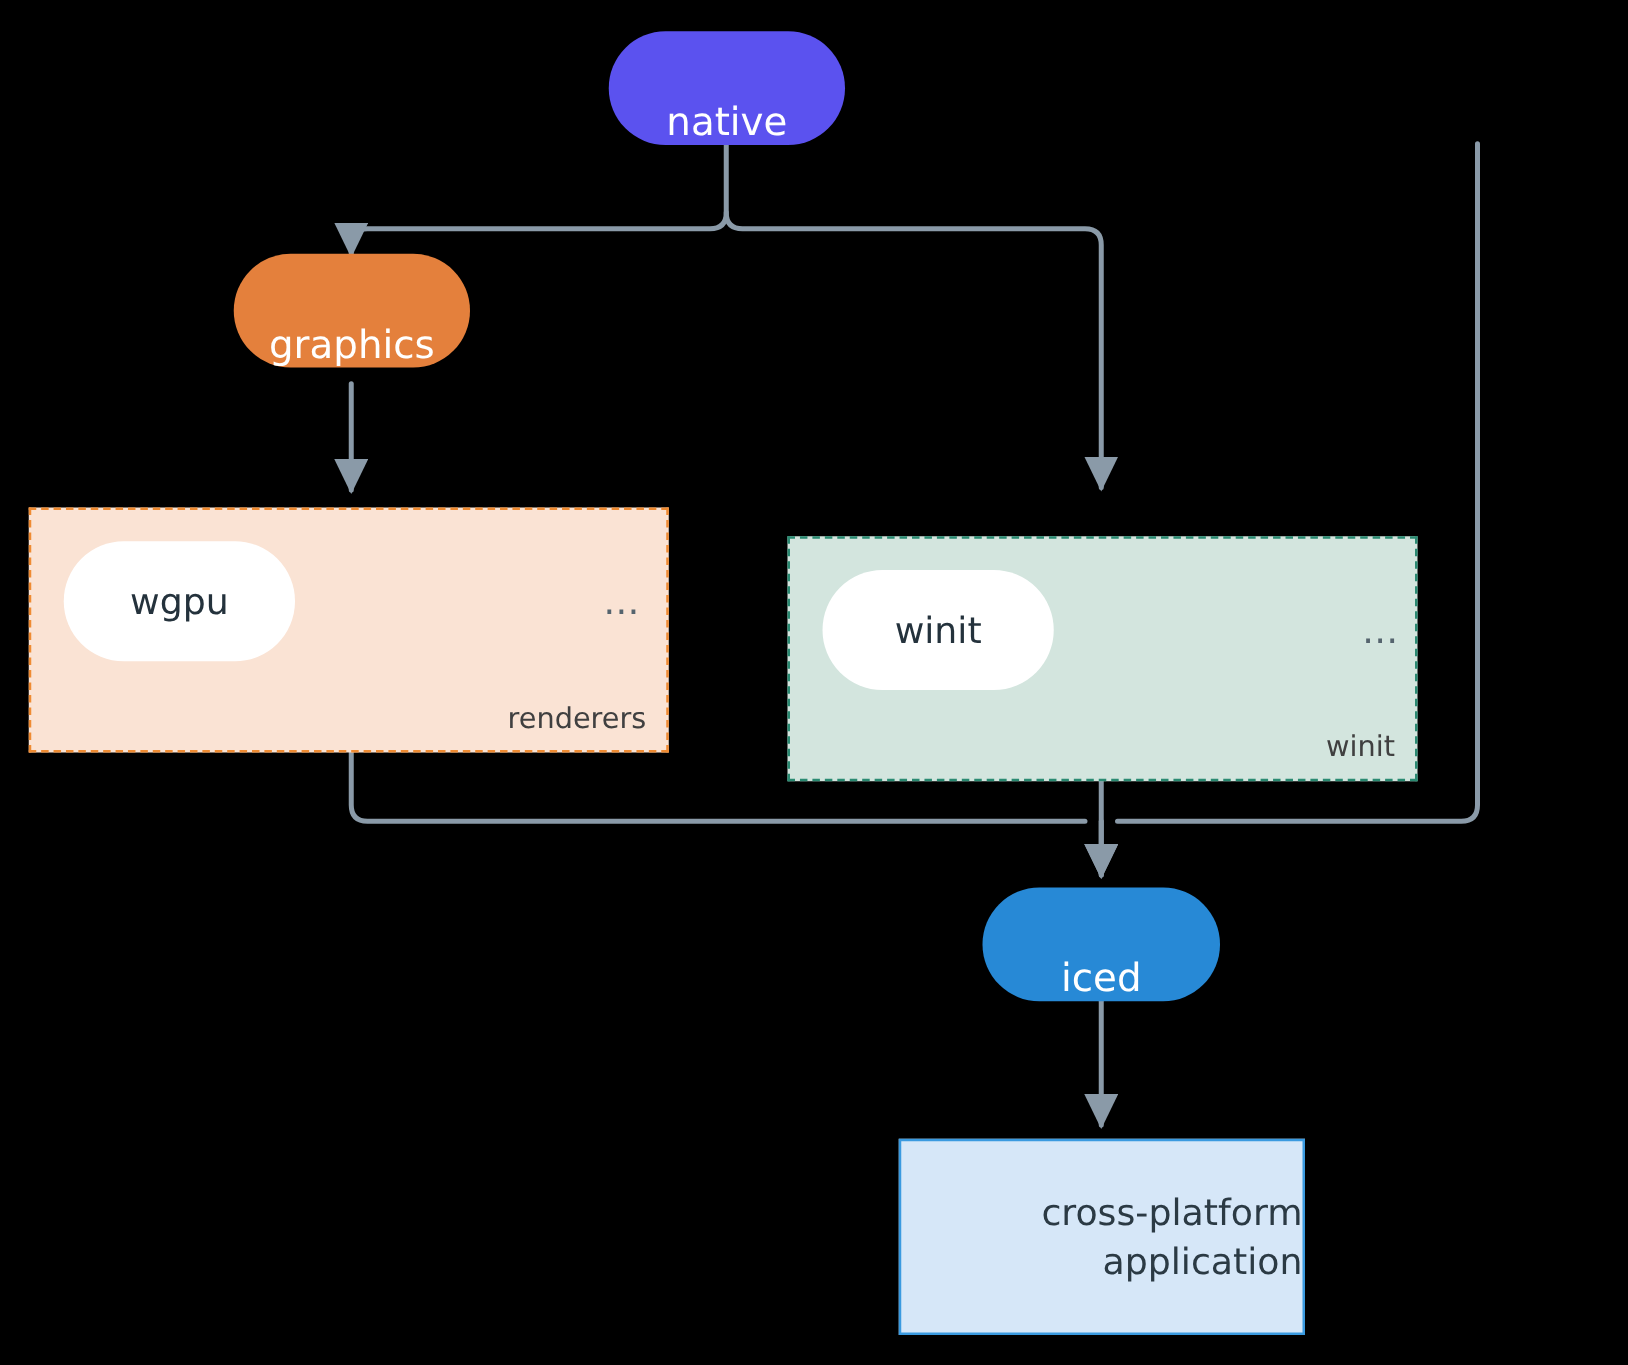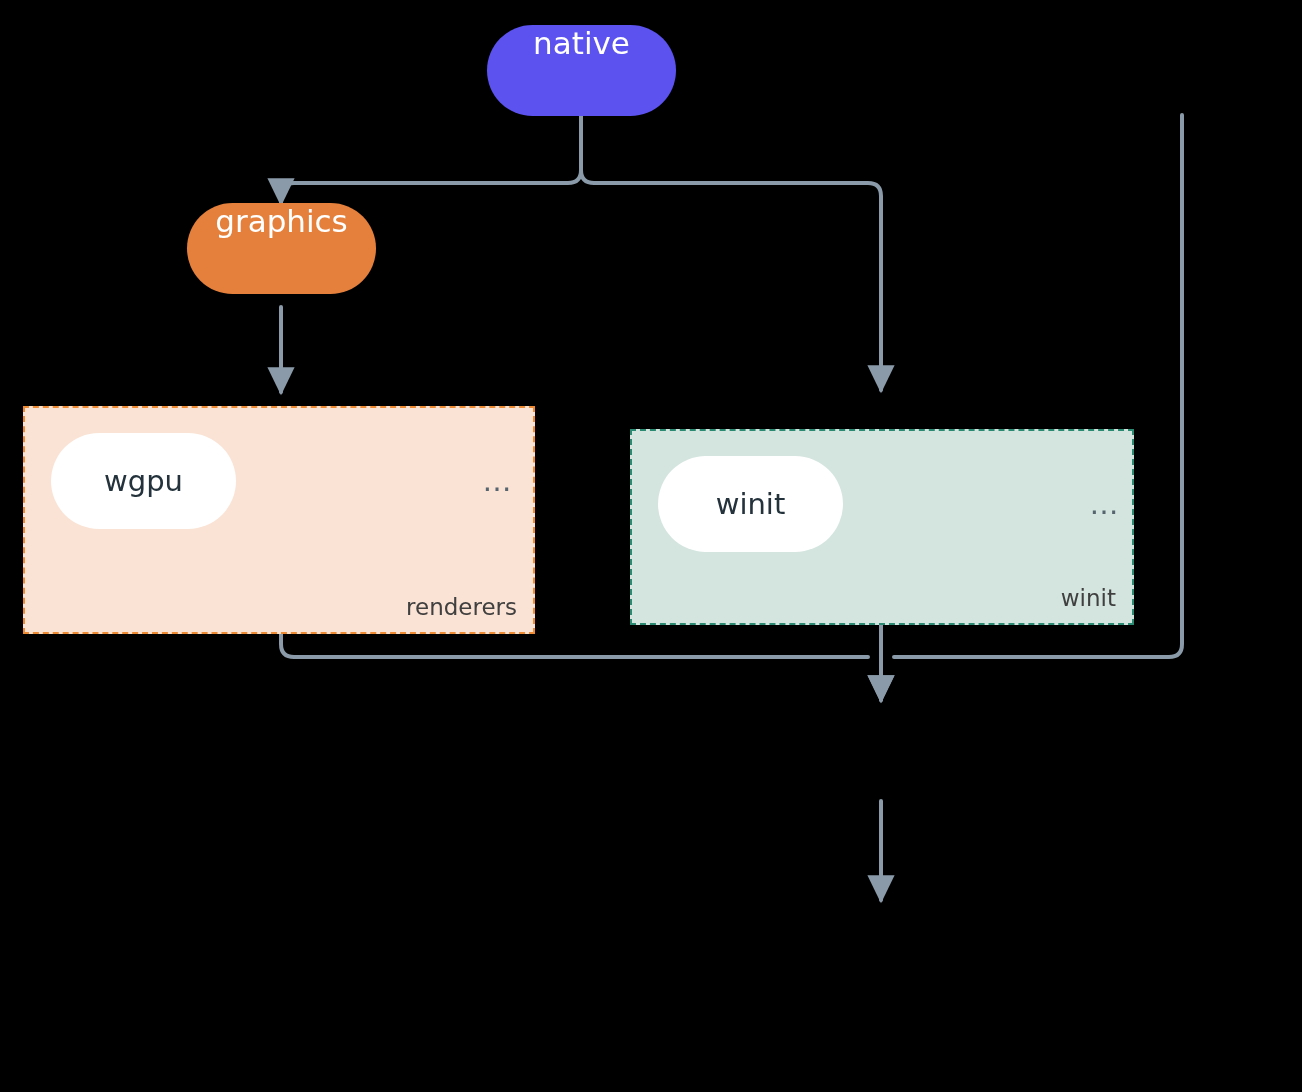--- a/index.html
+++ b/index.html
@@ -21,21 +21,21 @@
     position: absolute;
     left: 0;
     top: 0;
     width: 1302px;
     height: 1092px;
     pointer-events: none;
   }
   .node {
     position: absolute;
     display: flex;
-    align-items: flex-start;
+    align-items: flex-end;
     justify-content: center;
     box-sizing: border-box;
     text-align: center;
   }
   .pill {
     border-radius: 9999px;
   }
   .node-native, .node-web {
     background: #5b52ef;
     color: #ffffff;
@@ -129,31 +129,38 @@
 
   <div class="node pill node-native" style="left:487px; top:25px; width:189px; height:91px;">
     <span>native</span>
   </div>
 
 
   <div class="node pill node-graphics" style="left:187px; top:203px; width:189px; height:91px;">
     <span>graphics</span>
   </div>
 
-  <div class="group group-renderers" style="left:23px; top:406px; width:512px; height:228px;">
+  <div class="group group-renderers" style="left:23px; top:406px; width:512px; height:196px;">
     <div class="sub-pill" style="left:26px; top:25px; width:185px; height:96px;">
       <span>wgpu</span>
     </div>
     <div class="ellipsis" style="left:447px; top:25px; width:50px; height:96px;">…</div>
     <div class="group-label">renderers</div>
   </div>
 
   <div class="group group-shells" style="left:630px; top:429px; width:504px; height:196px;">
     <div class="sub-pill" style="left:26px; top:25px; width:185px; height:96px;">
       <span>winit</span>
     </div>
     <div class="ellipsis" style="left:447px; top:25px; width:50px; height:96px;">…</div>
     <div class="group-label">winit</div>
   </div>
 
+  <div class="node pill node-iced" style="left:786px; top:710px; width:190px; height:91px;">
+    <span>iced</span>
+  </div>
 
+  <div class="node node-app" style="left:719px; top:911px; width:325px; height:157px;">
+    <span>cross-platform</span>
+    <span>application</span>
+  </div>
 
 </div>
 
 </body></html>

